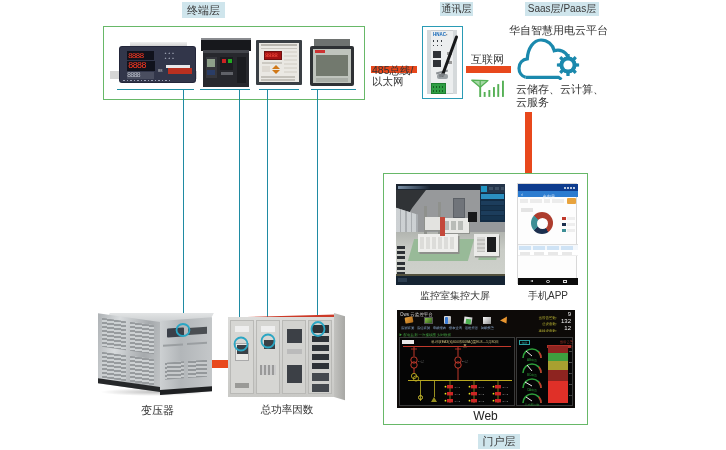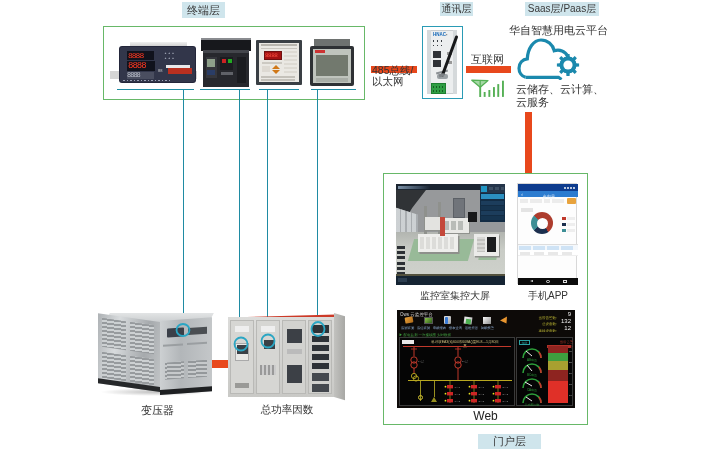--- a/index.html
+++ b/index.html
@@ -11,21 +11,21 @@
 .redbar { position:absolute; background:#e8481c; }
 .lbl { position:absolute; color:#333; font-size:11px; text-align:center; }
 </style>
 </head>
 <body>
 
 <div class="tag" style="left:169px; top:2px; width:43px; height:16px;">终端层</div>
 <div class="tag" style="left:427px; top:2px; width:33px; height:14px; font-size:10px;">通讯层</div>
 <div class="tag" style="left:512px; top:2px; width:74px; height:14px; white-space:nowrap; font-size:10px;">Saas层/Paas层</div>
 <div class="tag" style="left:201px; top:450px; width:42px; height:14px;">设备层</div>
-<div class="tag" style="left:465px; top:434px; width:63px; height:15px;">门户层</div>
+<div class="tag" style="left:465px; top:434px; width:42px; height:15px;">门户层</div>
 
 <div class="gbox" style="left:103px; top:26px; width:262px; height:74px;"></div>
 
 <div class="tealline" style="left:116.5px; top:88.6px; width:77px; height:1.5px;"></div>
 <div class="tealline" style="left:200px; top:88.6px; width:49.5px; height:1.5px;"></div>
 <div class="tealline" style="left:258.5px; top:88.6px; width:40.5px; height:1.5px;"></div>
 <div class="tealline" style="left:311px; top:88.6px; width:44.5px; height:1.5px;"></div>
 
 <div class="tealline" style="left:182.5px; top:90px; width:1.2px; height:239px;"></div>
 <div class="tealline" style="left:238.5px; top:90px; width:1.2px; height:254px;"></div>

